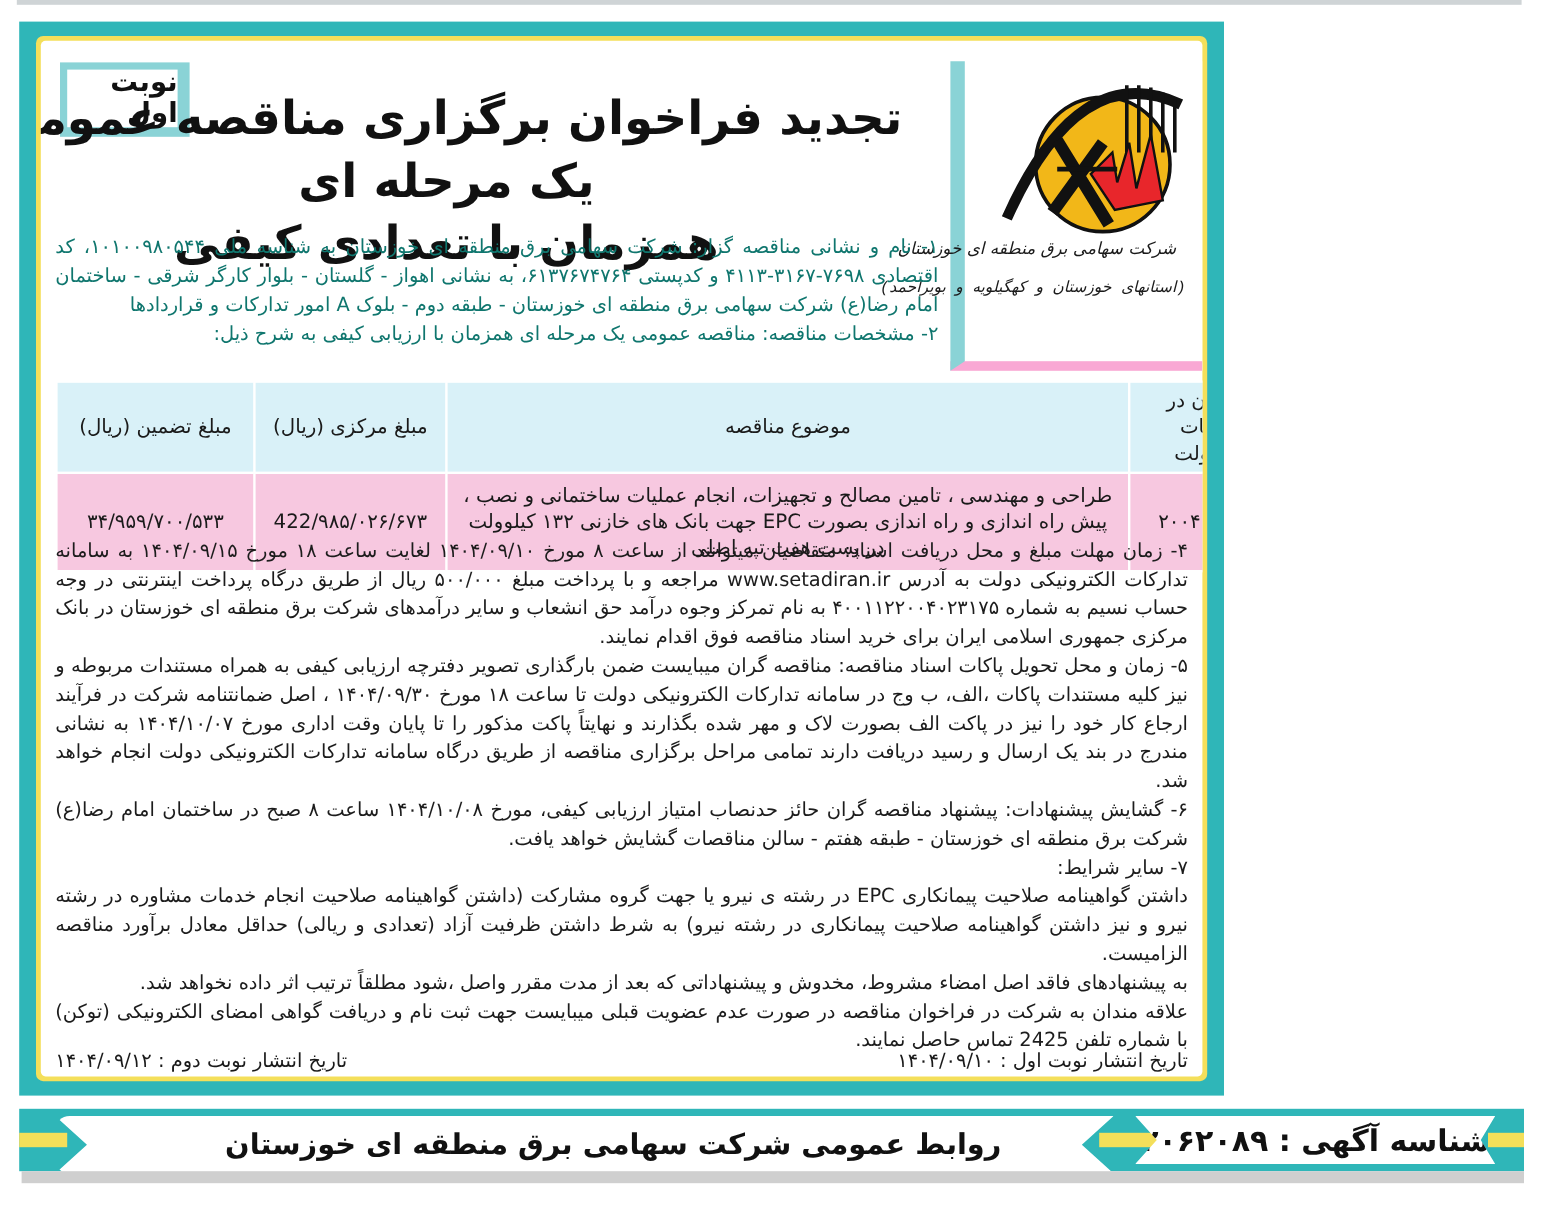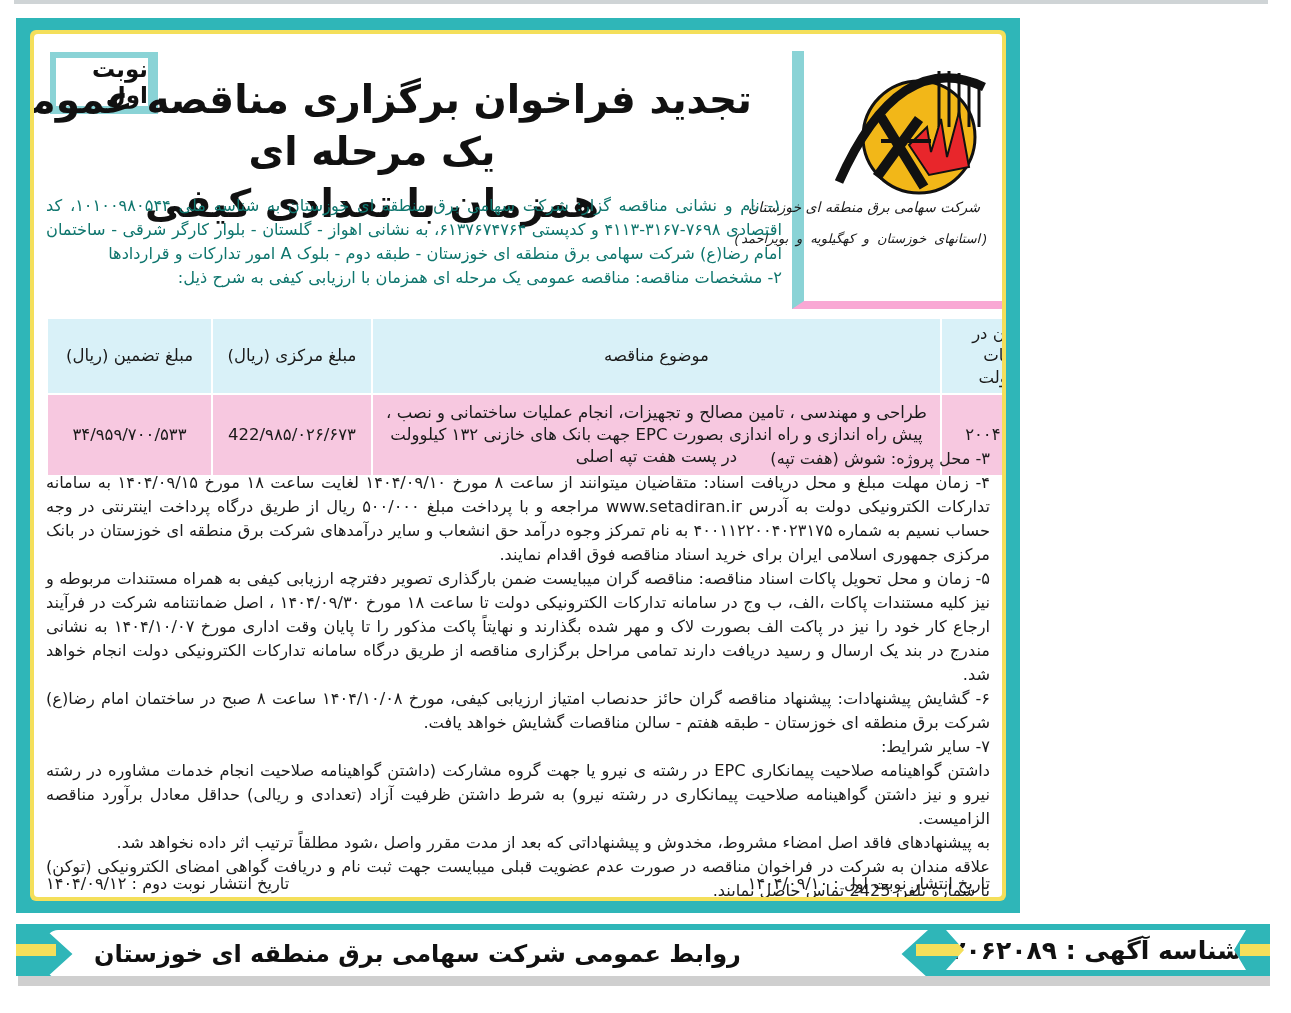--- a/index.html
+++ b/index.html
@@ -32,21 +32,21 @@
   table.tender th { background: #d9f1f8; font-weight: normal; height: 56px; }
   table.tender td { background: #f7c8e0; height: 82px; }
   .col-no { width: 110px; } .col-setad { width: 190px; } .col-subject { width: 570px; } .col-est { width: 160px; } .col-guar { width: 165px; }
 
   .sections { position: absolute; left: 12px; right: 12px; top: 413px; direction: rtl; font-size: 16.2px; line-height: 24px; color: #1c1c1c; text-align: justify; }
   .sections p { margin: 0; }
   .dates { position: absolute; left: 12px; right: 12px; top: 838px; direction: rtl; font-size: 16.2px; line-height: 24px; display: flex; justify-content: space-between; }
 
   .footer { position: absolute; left: 16px; top: 924px; width: 1254px; height: 52px; background: #2fb6b8; }
   .footer-shadow { position: absolute; left: 18px; top: 976px; width: 1252px; height: 10px; background: #cfcfcf; }
-  .foot-left { position: absolute; left: 30px; top: 6px; width: 882px; height: 48px; background: #fff; border-radius: 12px 0 0 12px; clip-path: polygon(0 0, 100% 0, 97% 50%, 100% 100%, 0 100%, 3% 50%); display: flex; align-items: center; padding-left: 48px; }
+  .foot-left { position: absolute; left: 30px; top: 6px; width: 882px; height: 48px; background: #fff; border-radius: 12px 0 0 12px; clip-path: polygon(0 0, 100% 0, 97% 50%, 100% 100%, 0 100%, 3% 50%); display: flex; align-items: center; padding-left: 48px; justify-content: center; }
   .foot-left span { font-weight: bold; font-size: 24px; direction: rtl; color: #111; }
   .foot-right { position: absolute; right: 24px; top: 6px; width: 300px; height: 40px; background: #fff; clip-path: polygon(0 0, 100% 0, 96% 50%, 100% 100%, 0 100%, 6% 50%); display: flex; align-items: center; justify-content: center; }
   .foot-right span { font-weight: bold; font-size: 25px; direction: rtl; color: #111; }
   .yellow-tab { position: absolute; top: 20px; height: 12px; background: #f4df5a; }
 </style>
 </head>
 <body>
 
 <div class="top-rule"></div>
 
@@ -102,21 +102,20 @@
             <td>۰۴/۴۰۱۲۰۴۶/م</td>
             <td>۲۰۰۴۰۰۱۲۶۲۰۰۰۰۷۸</td>
             <td>طراحی و مهندسی ، تامین مصالح و تجهیزات، انجام عملیات ساختمانی و نصب ، پیش راه اندازی و راه اندازی بصورت EPC جهت بانک های خازنی ۱۳۲ کیلوولت در پست هفت تپه اصلی</td>
             <td>422/۹۸۵/۰۲۶/۶۷۳</td>
             <td>۳۴/۹۵۹/۷۰۰/۵۳۳</td>
           </tr>
         </tbody>
       </table>
 
       <div class="sections">
-        <p>۳- محل پروژه: شوش (هفت تپه)</p>
         <p>۴- زمان مهلت مبلغ و محل دریافت اسناد: متقاضیان میتوانند از ساعت ۸ مورخ ۱۴۰۴/۰۹/۱۰ لغایت ساعت ۱۸ مورخ ۱۴۰۴/۰۹/۱۵ به سامانه تدارکات الکترونیکی دولت به آدرس www.setadiran.ir مراجعه و با پرداخت مبلغ ۵۰۰/۰۰۰ ریال از طریق درگاه پرداخت اینترنتی در وجه حساب نسیم به شماره ۴۰۰۱۱۲۲۰۰۴۰۲۳۱۷۵ به نام تمرکز وجوه درآمد حق انشعاب و سایر درآمدهای شرکت برق منطقه ای خوزستان در بانک مرکزی جمهوری اسلامی ایران برای خرید اسناد مناقصه فوق اقدام نمایند.</p>
         <p>۵- زمان و محل تحویل پاکات اسناد مناقصه: مناقصه گران میبایست ضمن بارگذاری تصویر دفترچه ارزیابی کیفی به همراه مستندات مربوطه و نیز کلیه مستندات پاکات ،الف، ب وج در سامانه تدارکات الکترونیکی دولت تا ساعت ۱۸ مورخ ۱۴۰۴/۰۹/۳۰ ، اصل ضمانتنامه شرکت در فرآیند ارجاع کار خود را نیز در پاکت الف بصورت لاک و مهر شده بگذارند و نهایتاً پاکت مذکور را تا پایان وقت اداری مورخ ۱۴۰۴/۱۰/۰۷ به نشانی مندرج در بند یک ارسال و رسید دریافت دارند تمامی مراحل برگزاری مناقصه از طریق درگاه سامانه تدارکات الکترونیکی دولت انجام خواهد شد.</p>
         <p>۶- گشایش پیشنهادات: پیشنهاد مناقصه گران حائز حدنصاب امتیاز ارزیابی کیفی، مورخ ۱۴۰۴/۱۰/۰۸ ساعت ۸ صبح در ساختمان امام رضا(ع) شرکت برق منطقه ای خوزستان - طبقه هفتم - سالن مناقصات گشایش خواهد یافت.</p>
         <p>۷- سایر شرایط:</p>
         <p>داشتن گواهینامه صلاحیت پیمانکاری EPC در رشته ی نیرو یا جهت گروه مشارکت (داشتن گواهینامه صلاحیت انجام خدمات مشاوره در رشته نیرو و نیز داشتن گواهینامه صلاحیت پیمانکاری در رشته نیرو) به شرط داشتن ظرفیت آزاد (تعدادی و ریالی) حداقل معادل برآورد مناقصه الزامیست.</p>
         <p>به پیشنهادهای فاقد اصل امضاء مشروط، مخدوش و پیشنهاداتی که بعد از مدت مقرر واصل ،شود مطلقاً ترتیب اثر داده نخواهد شد.</p>
         <p>علاقه مندان به شرکت در فراخوان مناقصه در صورت عدم عضویت قبلی میبایست جهت ثبت نام و دریافت گواهی امضای الکترونیکی (توکن) با شماره تلفن 2425 تماس حاصل نمایند.</p>
       </div>
 
       <div class="dates">

